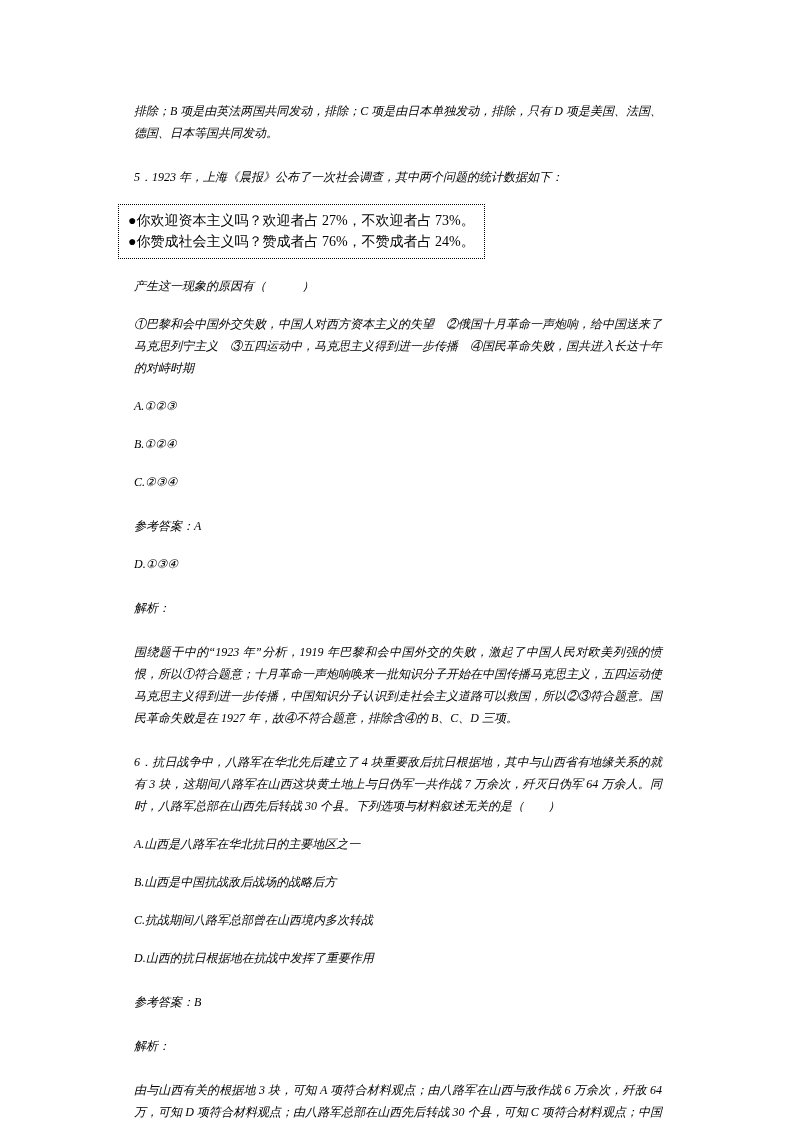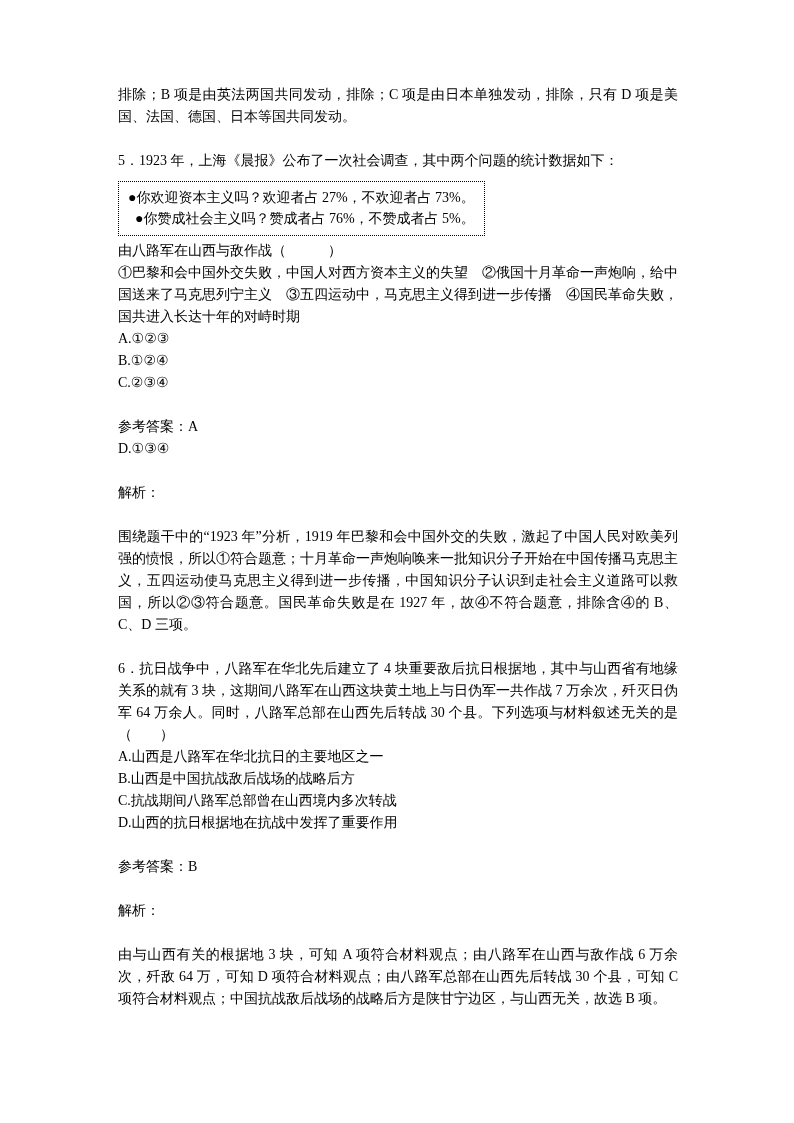--- a/index.html
+++ b/index.html
@@ -8,24 +8,25 @@
     height: 1123px;
     background: #ffffff;
     color: #000000;
     font-family: "Liberation Serif", "DejaVu Serif", serif;
     overflow: hidden;
   }
   .page {
     padding: 84px 116px 0 118px;
   }
   .t {
-    font-size: 14px;
+    font-size: 12px;
     line-height: 22px;
-    margin: 0;
+    margin: 16px;
     text-align: justify;
+    font-style: italic;
   }
   .gap { margin-top: 22px; }
   .survey-box {
     width: fit-content;
     border: 1px dotted #000000;
     padding: 5px 9px 6px 9px;
     margin: 9px 0 4px 0;
     text-align: right;
   }
   .survey-box p {
@@ -38,24 +39,24 @@
 <body>
 
 <div class="page">
 
   <p class="t">排除；B 项是由英法两国共同发动，排除；C 项是由日本单独发动，排除，只有 D 项是美国、法国、德国、日本等国共同发动。</p>
 
   <p class="t gap">5．1923 年，上海《晨报》公布了一次社会调查，其中两个问题的统计数据如下：</p>
 
   <div class="survey-box">
     <p>●你欢迎资本主义吗？欢迎者占 27%，不欢迎者占 73%。</p>
-    <p>●你赞成社会主义吗？赞成者占 76%，不赞成者占 5%。</p>
+    <p>●你赞成社会主义吗？赞成者占 76%，不赞成者占 24%。</p>
   </div>
 
-  <p class="t">由八路军在山西与敌作战（　　　）</p>
+  <p class="t">产生这一现象的原因有（　　　）</p>
   <p class="t">①巴黎和会中国外交失败，中国人对西方资本主义的失望　②俄国十月革命一声炮响，给中国送来了马克思列宁主义　③五四运动中，马克思主义得到进一步传播　④国民革命失败，国共进入长达十年的对峙时期</p>
 
   <p class="t">A.①②③</p>
   <p class="t">B.①②④</p>
   <p class="t">C.②③④</p>
   <p class="t gap">参考答案：A</p>
 
   <p class="t">D.①③④</p>
 
   <p class="t gap">解析：</p>

